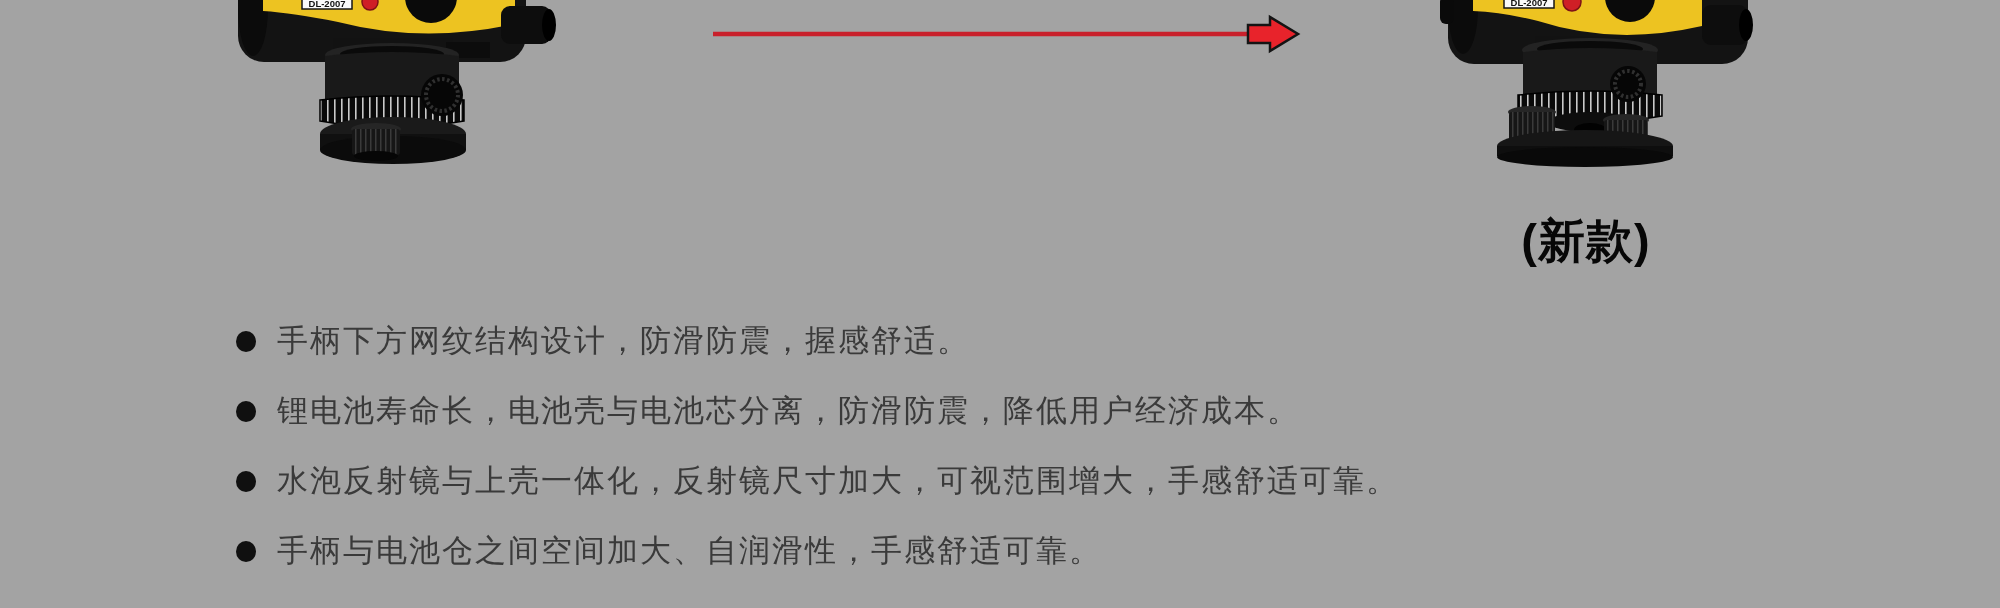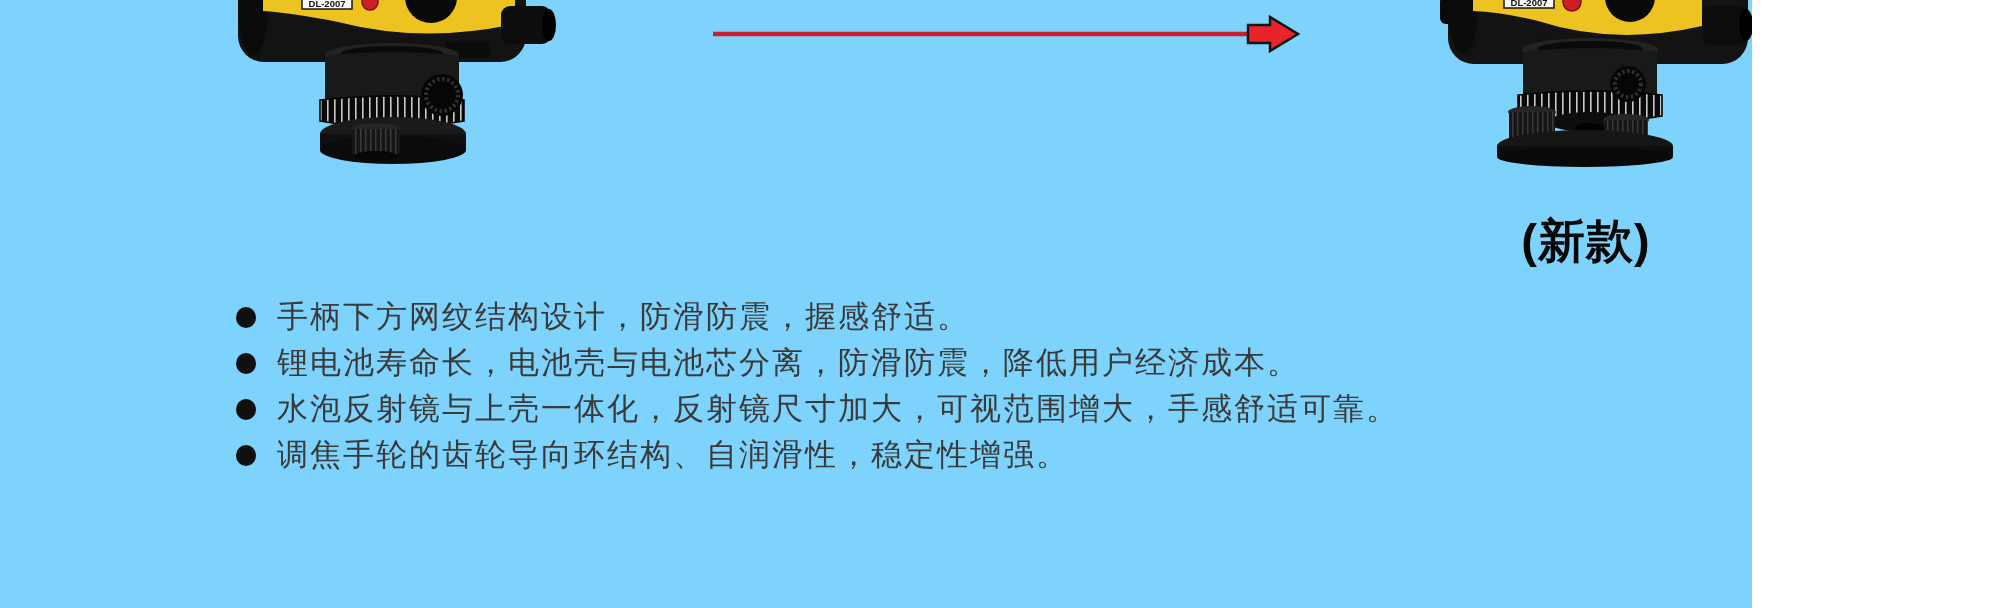--- a/index.html
+++ b/index.html
@@ -1,19 +1,19 @@
 <!DOCTYPE html>
 <html><head>
 <meta charset="utf-8">
 <style>
   html,body{margin:0;padding:0;background:#fff;}
   #stage{
     position:relative;
-    width:1752px;height:608px;
-    background:#7dd3fc;
+    width:2000px;height:608px;
+    background:#a3a3a3;
     overflow:hidden;
     font-family:"Liberation Sans", sans-serif;
   }
   .abs{position:absolute;}
   .caption{
     position:absolute;
     transform:translateX(-50%);
     font-weight:700;
     color:#070707;
     white-space:nowrap;
@@ -24,20 +24,21 @@
   .caption.new{left:1586px;top:201px;font-size:47px;margin-top:15px;}
   #feature-list{
     position:absolute;
     left:236px;top:294px;
     width:1450px;
   }
   .feature-row{
     display:flex;
     align-items:center;
     height:46px;
+    margin-top:24px;
   }
   .bullet-dot{
     flex:0 0 auto;
     width:20px;height:21px;
     border-radius:50%;
     background:#101010;
     margin-right:21px;
   }
   .feature-text{
     font-size:31px;
@@ -169,17 +170,17 @@
     <div class="feature-row">
       <span class="bullet-dot"></span>
       <span class="feature-text">锂电池寿命长，电池壳与电池芯分离，防滑防震，降低用户经济成本。</span>
     </div>
     <div class="feature-row">
       <span class="bullet-dot"></span>
       <span class="feature-text">水泡反射镜与上壳一体化，反射镜尺寸加大，可视范围增大，手感舒适可靠。</span>
     </div>
     <div class="feature-row">
       <span class="bullet-dot"></span>
-      <span class="feature-text">调焦手轮的齿轮导向环结构、自润滑性，稳定性增强。</span>
+      <span class="feature-text">手柄与电池仓之间空间加大、自润滑性，手感舒适可靠。</span>
     </div>
   </div>
 
 </div>
 
 </body></html>

